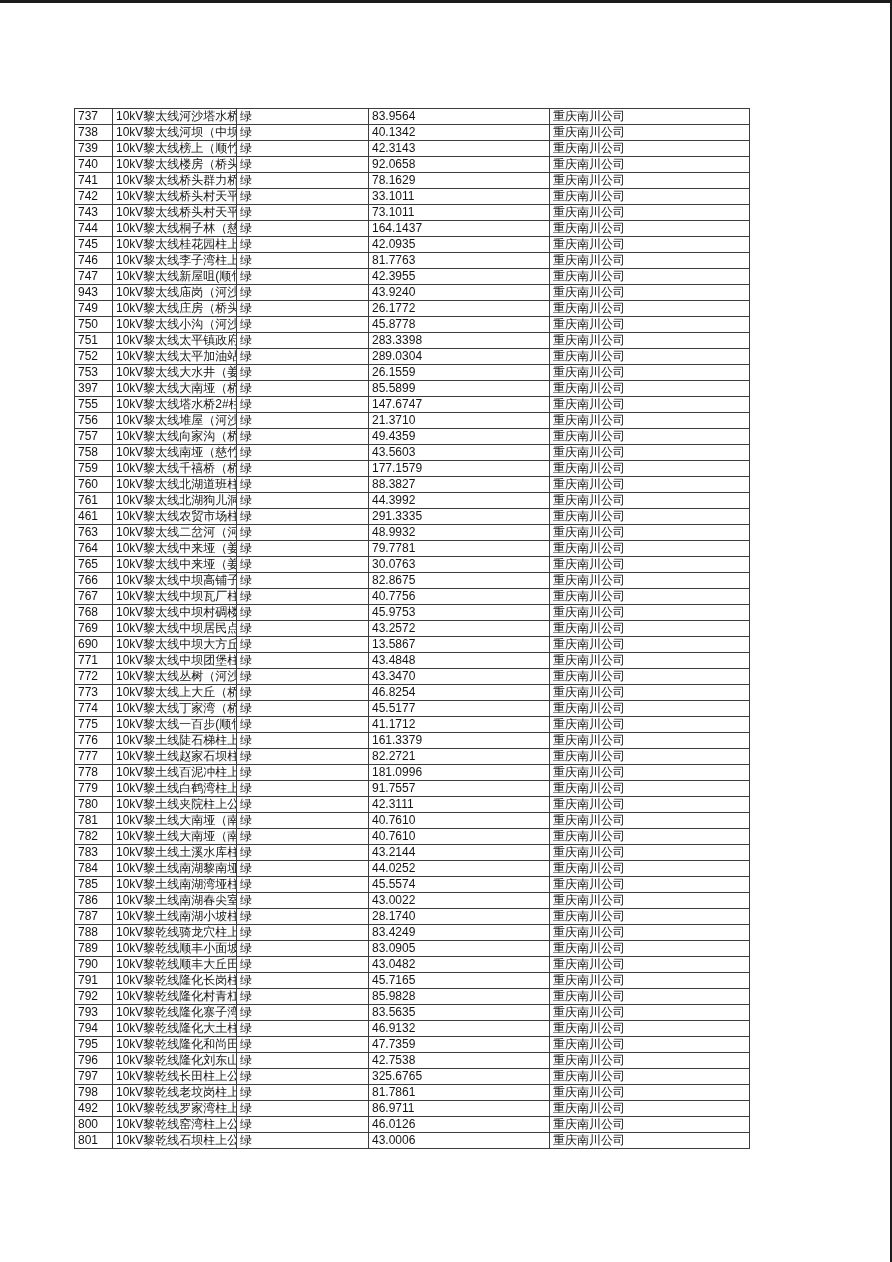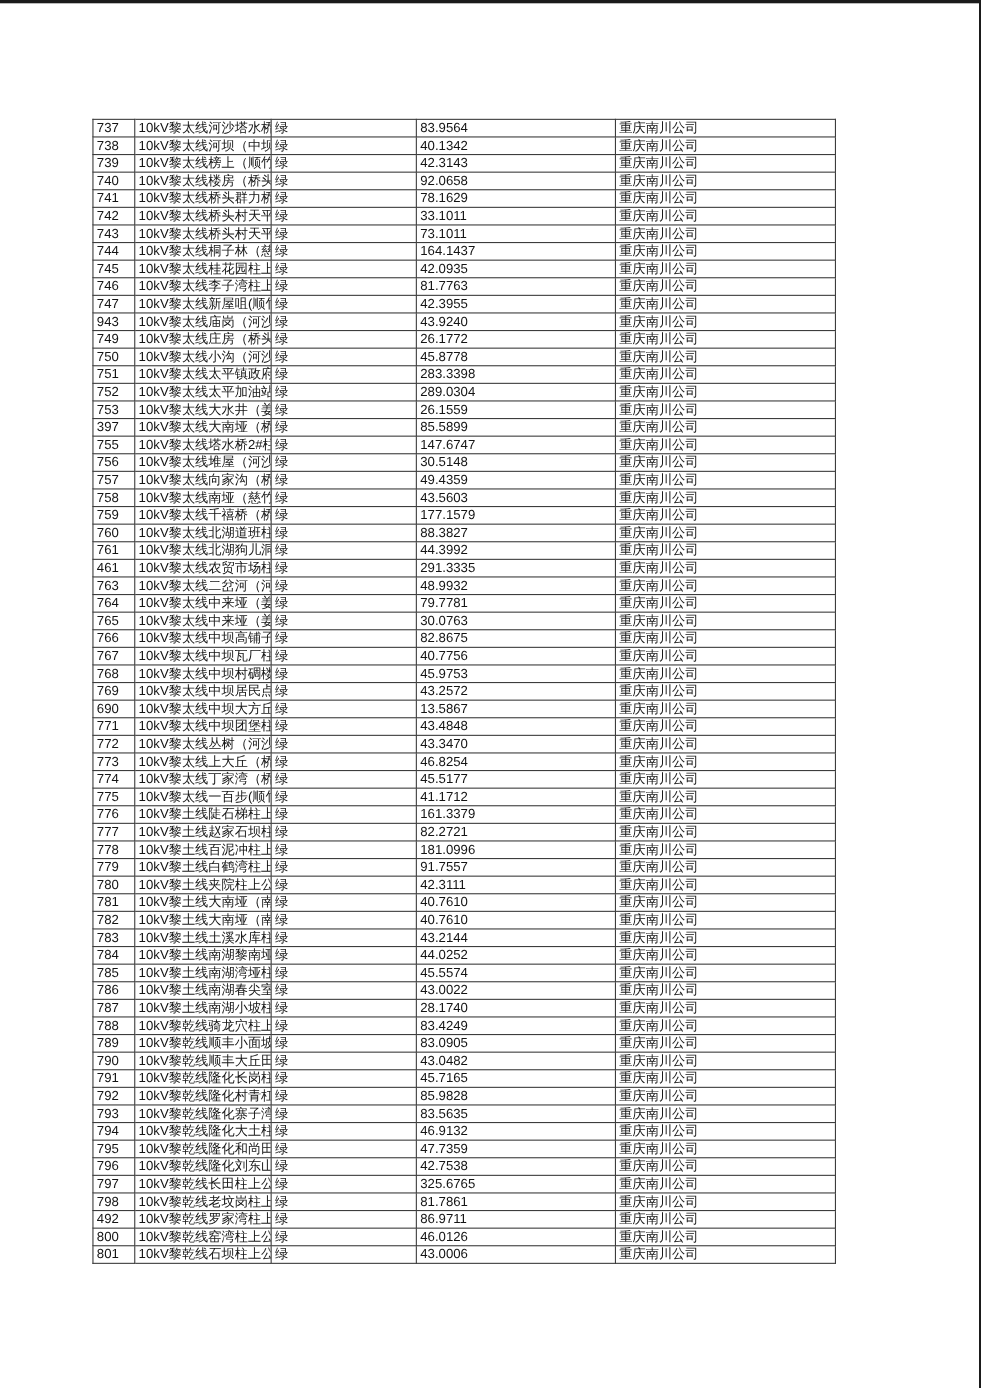--- a/index.html
+++ b/index.html
@@ -4,21 +4,21 @@
 <style>
   html,body{margin:0;padding:0;}
   body{
     width:892px;height:1262px;position:relative;overflow:hidden;
     background:#ffffff;
     font-family:"Liberation Sans","DejaVu Sans",sans-serif;
   }
   .top-edge{position:absolute;top:0;left:0;width:892px;height:3px;background:#1b1b1b;}
   .right-edge{position:absolute;top:0;right:0;width:2px;height:1262px;background:#1b1b1b;}
   table.records{
-    position:absolute;left:84px;top:108px;width:645px;
+    position:absolute;left:74px;top:108px;width:645px;
     border-collapse:collapse;table-layout:fixed;
   }
   table.records td{
     border:1px solid #3d3d3d;
     height:15px;line-height:15px;
     padding:0 2px 0 3px;
     font-size:12px;color:#141414;
     white-space:nowrap;overflow:hidden;
     vertical-align:middle;
   }
@@ -167,21 +167,21 @@
           <td class="c-no">755</td>
           <td class="c-name">10kV黎太线塔水桥2#柱上</td>
           <td class="c-status">绿</td>
           <td class="c-value">147.6747</td>
           <td class="c-company">重庆南川公司</td>
         </tr>
         <tr>
           <td class="c-no">756</td>
           <td class="c-name">10kV黎太线堆屋（河沙村</td>
           <td class="c-status">绿</td>
-          <td class="c-value">30.5148</td>
+          <td class="c-value">21.3710</td>
           <td class="c-company">重庆南川公司</td>
         </tr>
         <tr>
           <td class="c-no">757</td>
           <td class="c-name">10kV黎太线向家沟（桥头</td>
           <td class="c-status">绿</td>
           <td class="c-value">49.4359</td>
           <td class="c-company">重庆南川公司</td>
         </tr>
         <tr>

